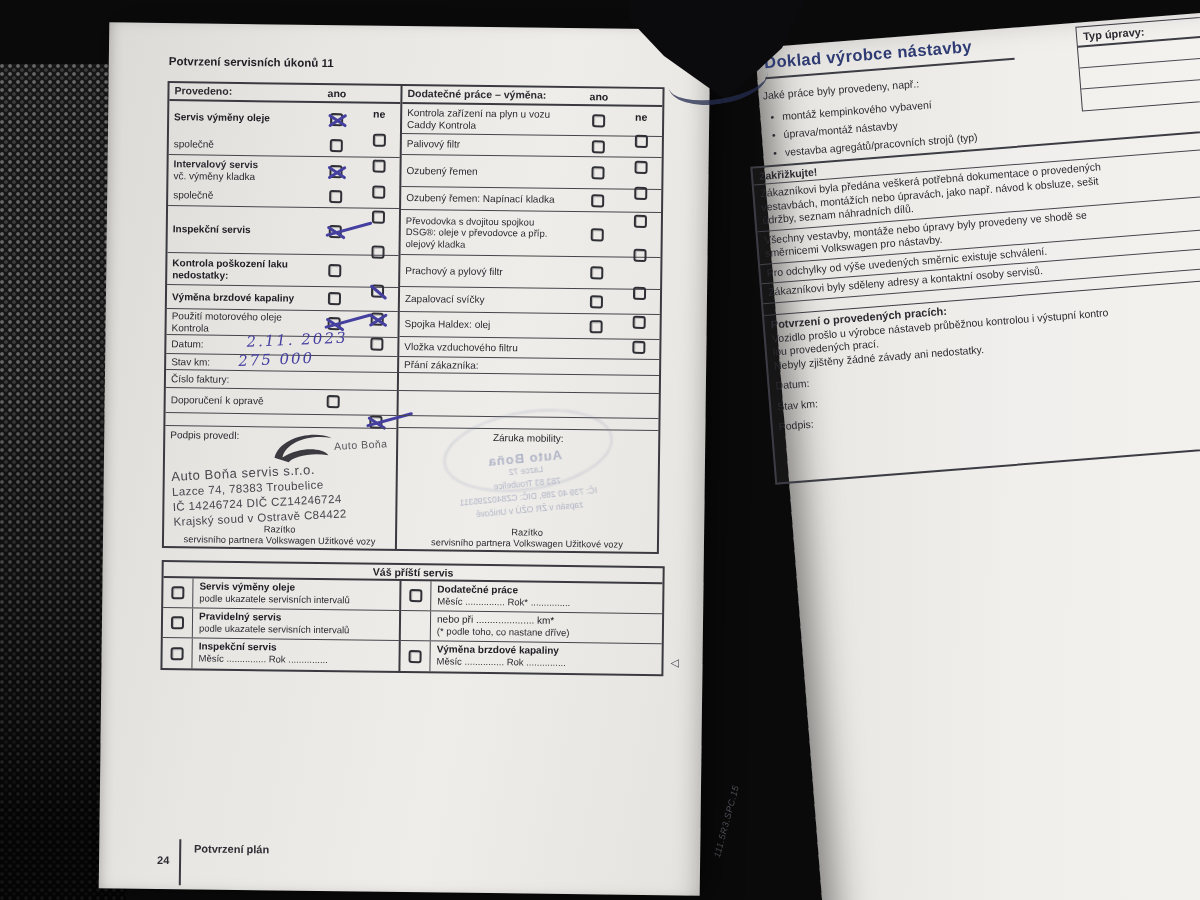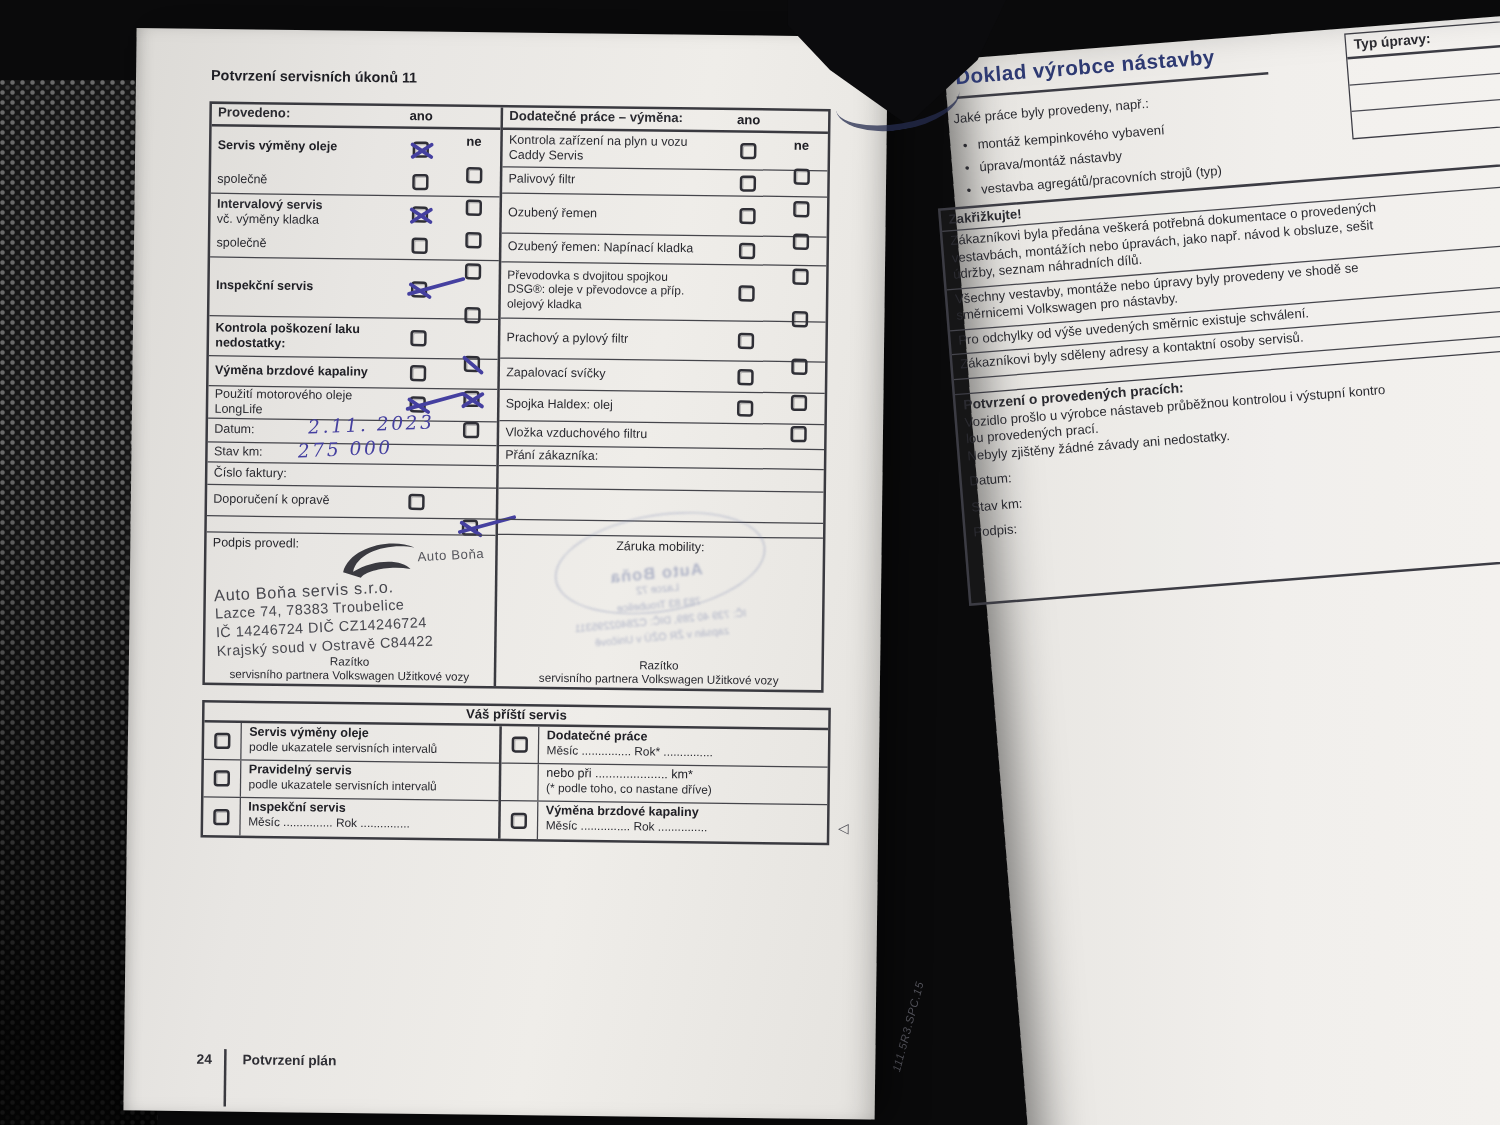--- a/index.html
+++ b/index.html
@@ -135,21 +135,21 @@
   .nt-row { display:flex; height:30px; border-bottom:1.5px solid #45454b; }
   .nt-row:last-child { border-bottom:none; }
   .nt-cbcol { width:30px; border-right:1.5px solid #45454b; display:flex; align-items:center; justify-content:center; }
   .nt-txt { flex:1; padding:2px 0 0 6px; }
   .nt-txt .l1 { font-weight:bold; font-size:10px; line-height:12px; color:#202026; }
   .nt-txt .l2 { font-size:9.5px; line-height:12px; color:#2a2a30; }
   .nt-txt.plain .l1 { font-weight:normal; }
   .nt-marker { position:absolute; left:508px; top:88px; font-size:11px; color:#4a4a52; }
   
   .footer { position:absolute; left:58px; top:816px; display:flex; align-items:flex-start; }
-  .footer .pg { font-weight:bold; font-size:11px; color:#2e2e34; margin-top:3px; }
+  .footer .pg { font-weight:bold; font-size:11px; color:#2e2e34; margin-top:15px; }
   .footer .rule { width:1.5px; height:46px; background:#3a3a40; margin:0 13px 0 10px; }
   .footer .fl { font-weight:bold; font-size:11px; color:#2e2e34; margin-top:3px; }
 </style>
 </head>
 <body>
 
 <div class="stage">
 
   <div class="fabric"></div>
 
@@ -279,21 +279,21 @@
           <div class="cbc">
               <span class="cb cb-ano"></span>
             </div>
           <div class="cbc n">
               <span class="cb cb-ne marked"></span>
             </div>
         </div>
         <div class="tr bb" style="height:26px">
           <div class="lab">
             <span>Použití motorového oleje</span><br>
-            <span>LongLife</span>
+            <span>Kontrola</span>
           </div>
           <div class="cbc">
               <span class="cb cb-ano marked tail"></span>
             </div>
           <div class="cbc n">
               <span class="cb cb-ne"></span>
             </div>
         </div>
         <div class="tr bb" style="height:19px">
           <div class="lab">Datum:</div>
@@ -337,21 +337,21 @@
 
       <div class="half-r">
         <div class="tr hdr">
           <div class="lab">Dodatečné práce – výměna:</div>
           <div class="cbc">ano</div>
           <div class="cbc n">ne</div>
         </div>
         <div class="tr bb" style="height:30px">
           <div class="lab">
             <span>Kontrola zařízení na plyn u vozu</span><br>
-            <span>Caddy Servis</span>
+            <span>Caddy Kontrola</span>
           </div>
           <div class="cbc">
               <span class="cb"></span>
             </div>
           <div class="cbc n">
               <span class="cb"></span>
             </div>
         </div>
         <div class="tr bb" style="height:21px">
           <div class="lab">Palivový filtr</div>

